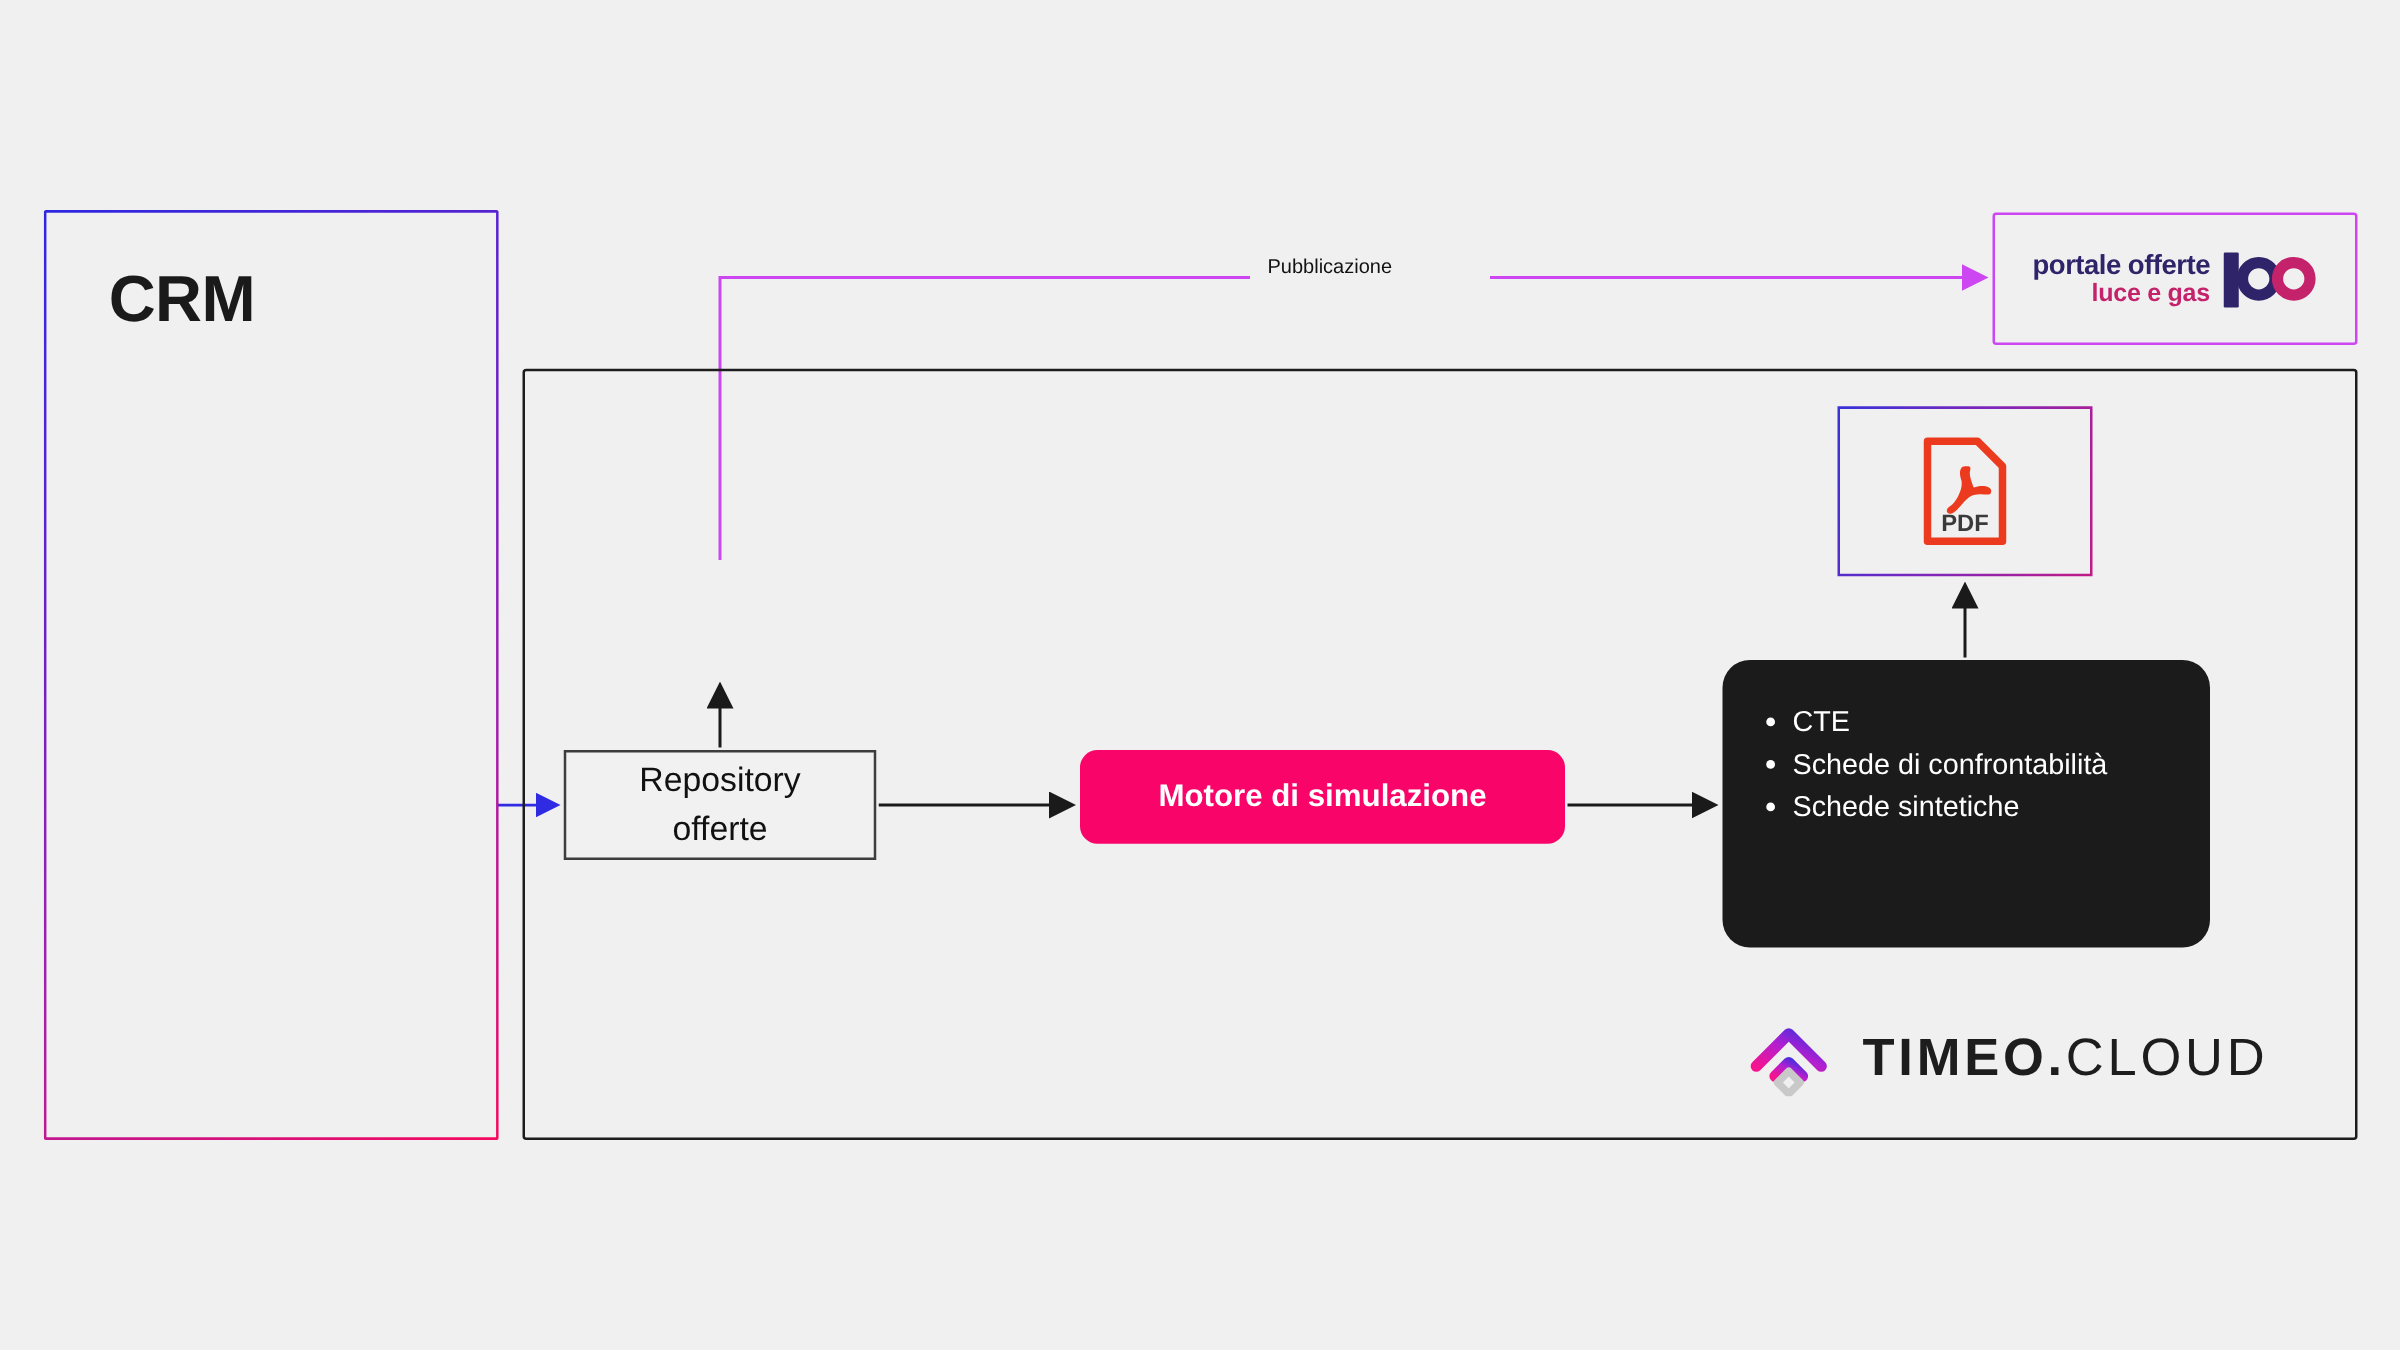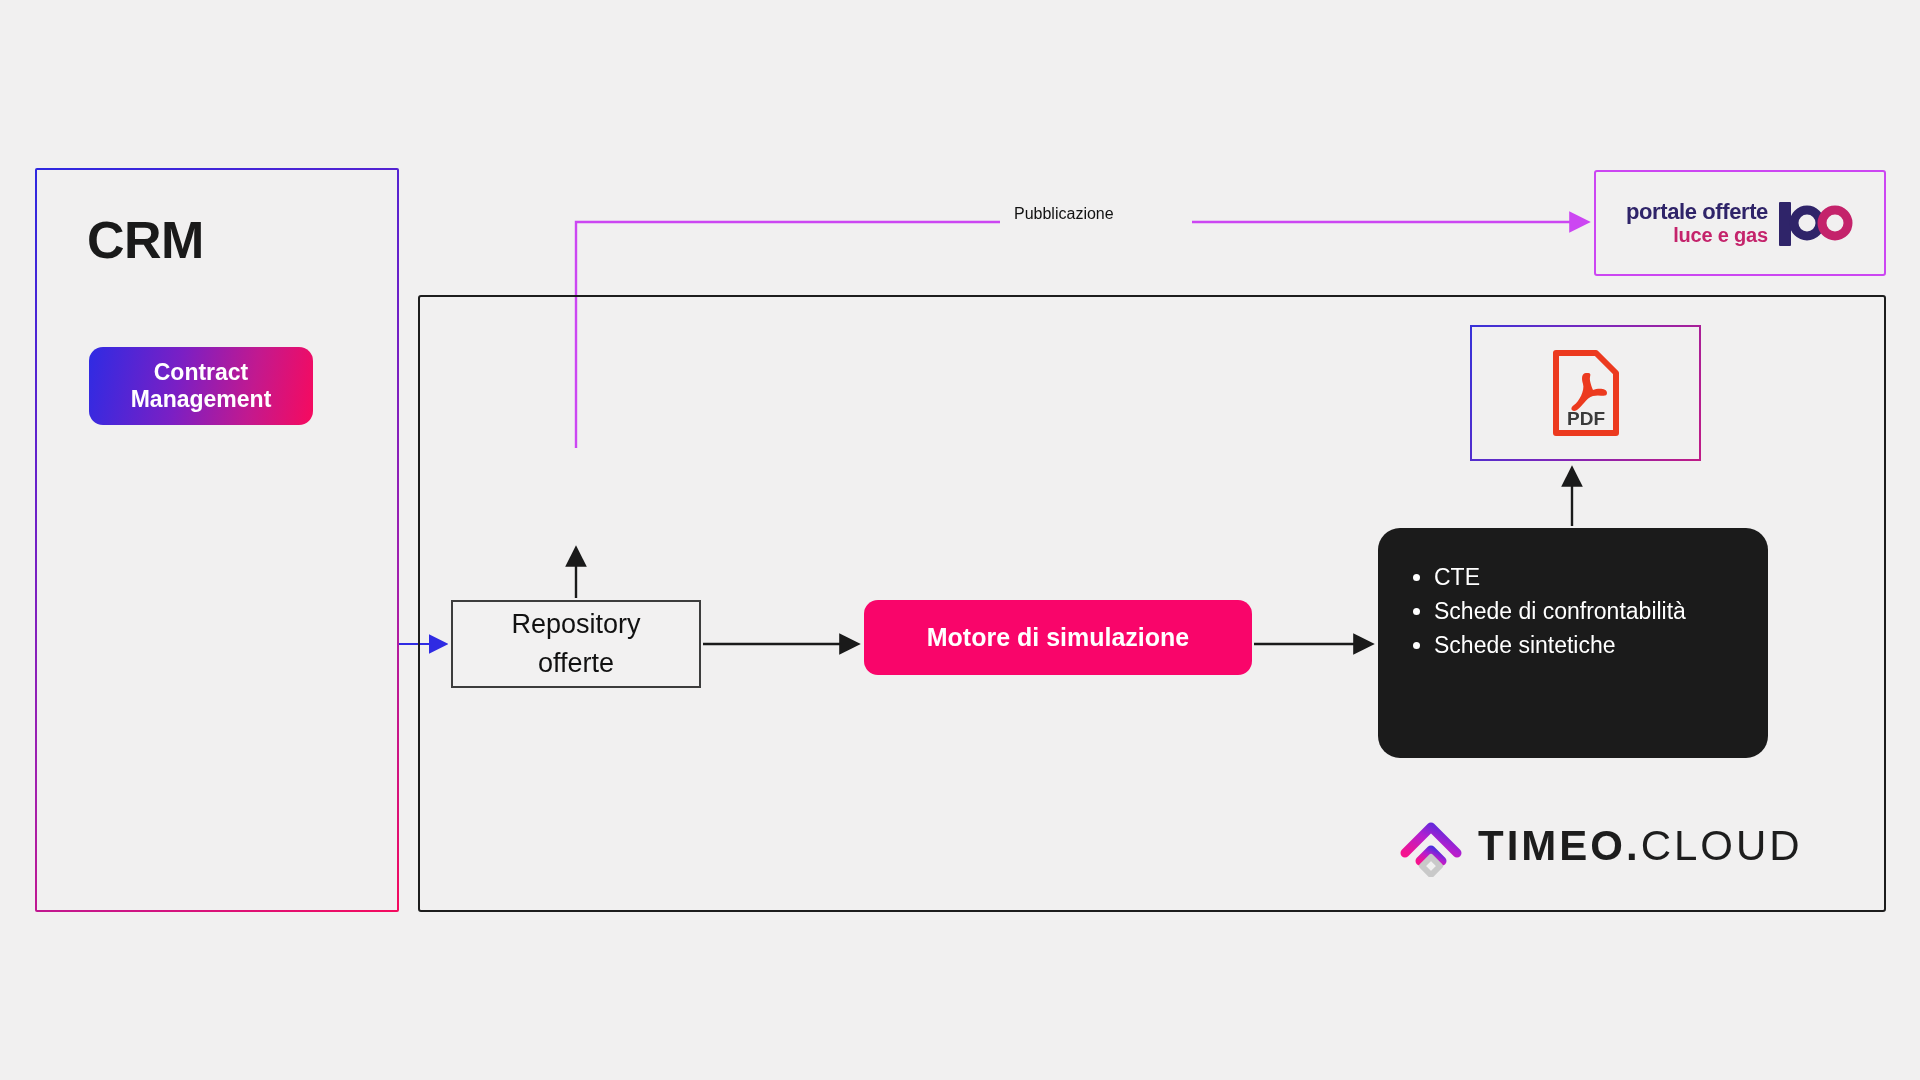--- a/index.html
+++ b/index.html
@@ -100,21 +100,21 @@
   #gen-doc-title {
     font-size: 30px; font-weight: bold; padding-left: 12px; letter-spacing: -0.3px;
   }
   #gen-doc-list {
     margin: 4px 0 0 0; padding-left: 46px; font-size: 23px; line-height: 1.48;
   }
   #gen-doc-list li { margin: 0; padding: 0; }
 
   
   #pdf-card {
-    left: 1470px; top: 325px; width: 231px; height: 136px;
+    left: 1470px; top: 325px; width: 204px; height: 136px;
     border: 2px solid transparent;
     background:
       linear-gradient(#f1f0f0, #f1f0f0) padding-box,
       linear-gradient(110deg, #3732d8 0%, #7a27bd 45%, #c01b86 100%) border-box;
     box-sizing: border-box;
     display: flex; align-items: center; justify-content: center;
   }
   #pdf-icon-wrap { width: 72px; height: 92px; position: relative; }
 
   
@@ -137,21 +137,21 @@
 
   
   #pubblicazione-label {
     left: 1014px; top: 205px;
     font-size: 16px; color: #121212;
   }
 
   
   #timeo-logo {
     left: 1400px; top: 815px;
-    display: flex; align-items: center; gap: 16px;
+    display: flex; align-items: center; gap: 28px;
   }
   #timeo-text {
     font-size: 42px; letter-spacing: 3px; color: #1d1d1d;
   }
   .timeo-bold { font-weight: bold; }
   .timeo-light { font-weight: normal; }
 
   
   #edges { position:absolute; left:0; top:0; width:1920px; height:1080px; pointer-events:none; }
 </style>
@@ -205,26 +205,20 @@
 
     <g>
       <path d="M576,448 L576,222 L1000,222" stroke="#cc46f2" stroke-width="2.4" fill="none"></path>
       <path d="M1192,222 L1586,222" stroke="#cc46f2" stroke-width="2.4" fill="none" marker-end="url(#arrow-purple)"></path>
     </g>
   </svg>
 
   <div class="abs" id="crm-container"></div>
   <div class="abs" id="crm-title">CRM</div>
 
-  <div class="abs pill" id="contract-management">
-    <div>
-      <div>Contract</div>
-      <div>Management</div>
-    </div>
-  </div>
 
 
   <div class="abs" id="main-container"></div>
 
 
   <div class="abs" id="repository-offerte">
     <div>Repository</div>
     <div>offerte</div>
   </div>
 

